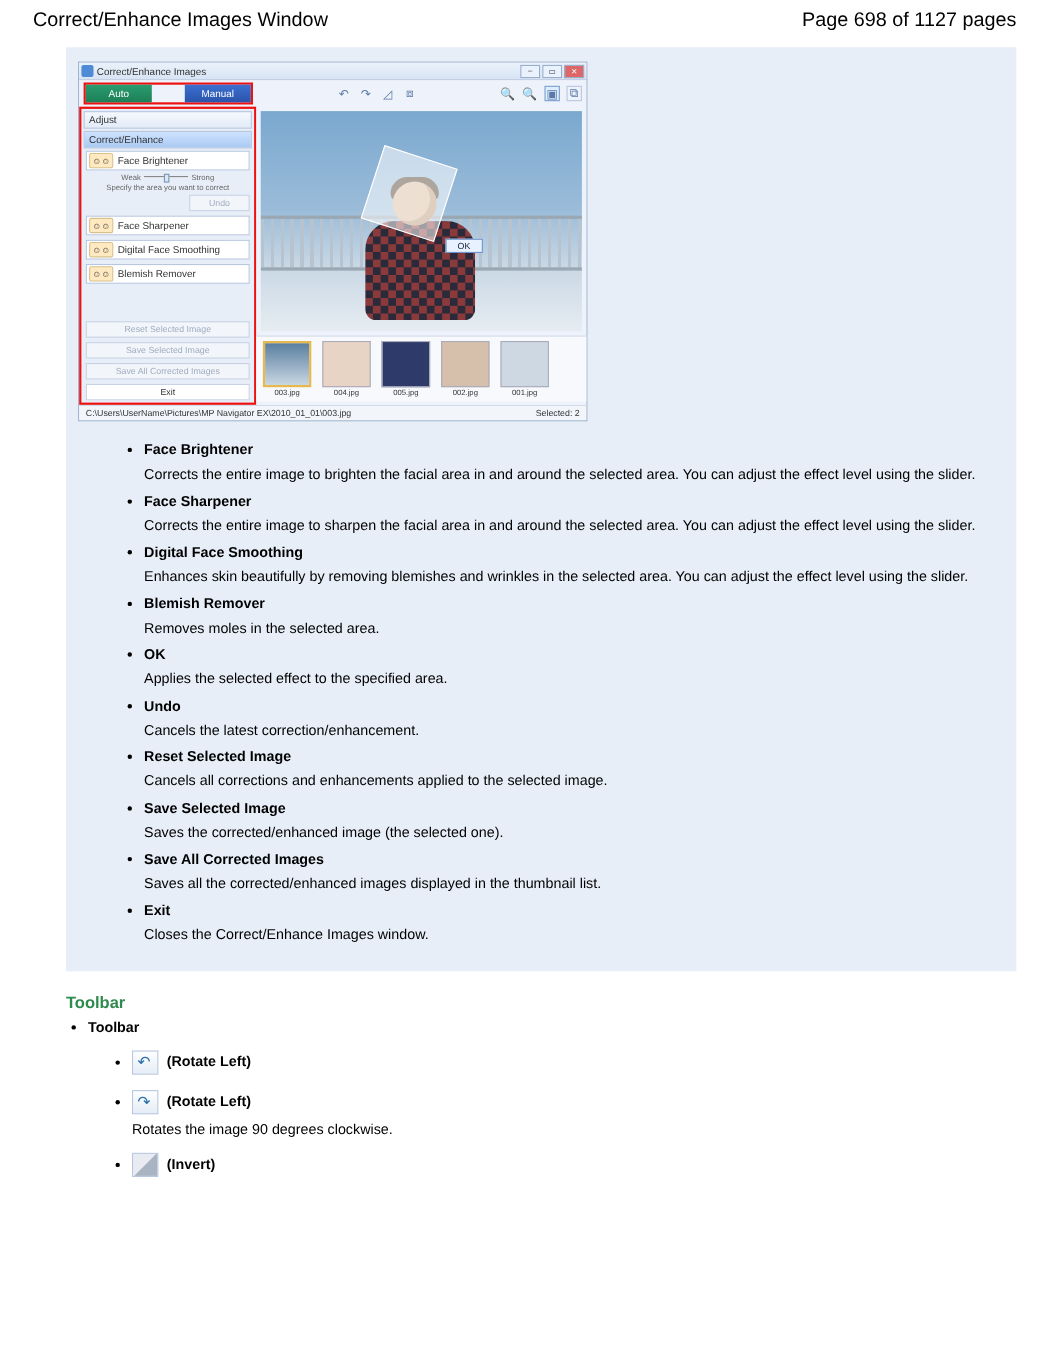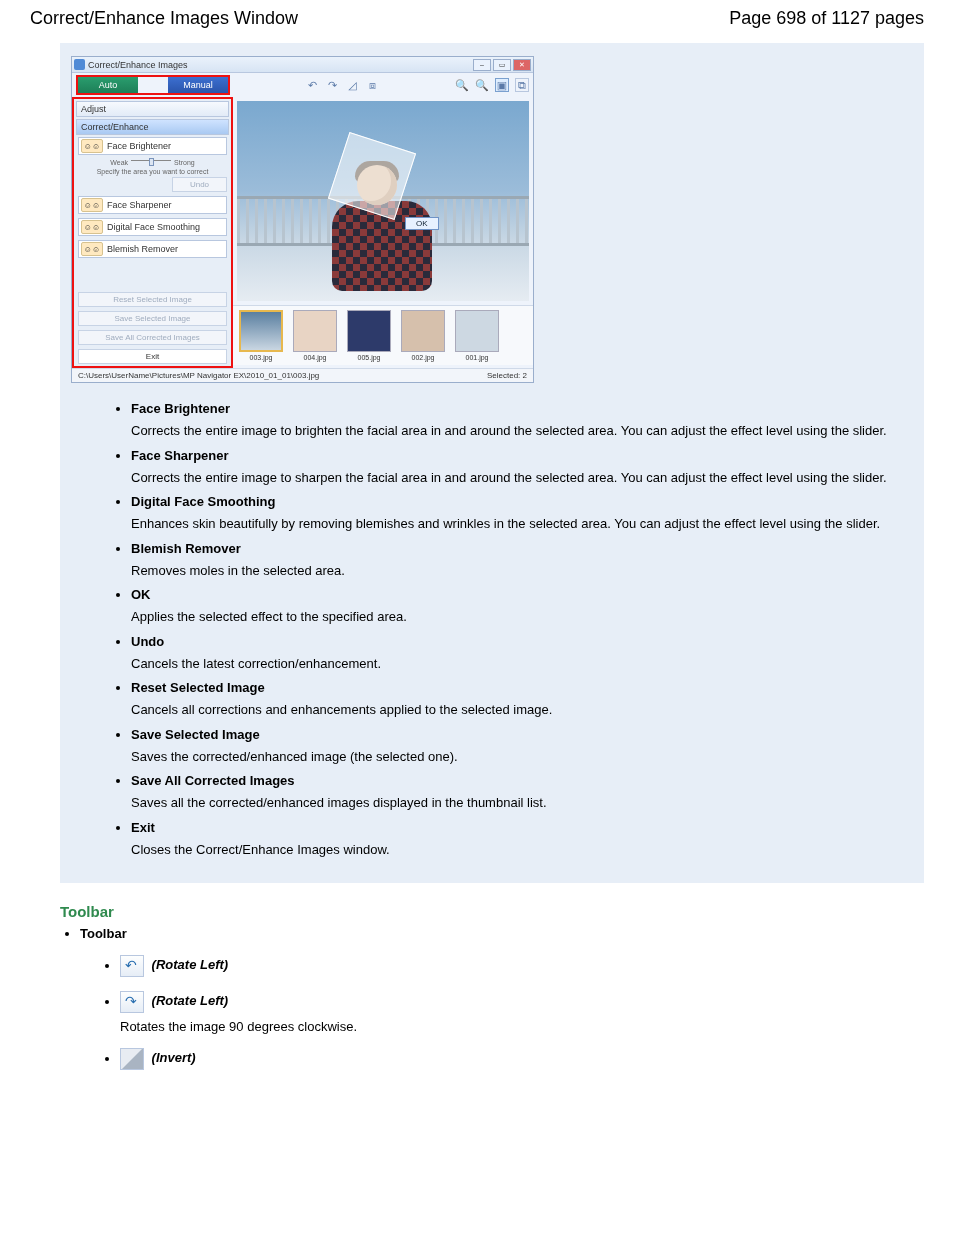--- a/index.html
+++ b/index.html
@@ -208,21 +208,21 @@
   }
   .tb-icon.rl::before {
     content:"↶"; position:absolute; left:4px; top:1px; font-size:14px; color:#2a6fb0;
   }
   .tb-icon.rr::before {
     content:"↷"; position:absolute; left:4px; top:1px; font-size:14px; color:#2a6fb0;
   }
   .tb-icon.inv {
     background: linear-gradient(135deg,#e8ecf2 49%, #a9b4c2 51%);
   }
-  .tb-label { font-weight:bold;font-style:italic; }
+  .tb-label { font-weight:bold; }
   .tb-desc { display:block; margin:6px 0 0 0; }
 </style>
 </head>
 <body>
 
 <div class="page-header">
   <div>Correct/Enhance Images Window</div>
   <div>Page 698 of 1127 pages</div>
 </div>
 

